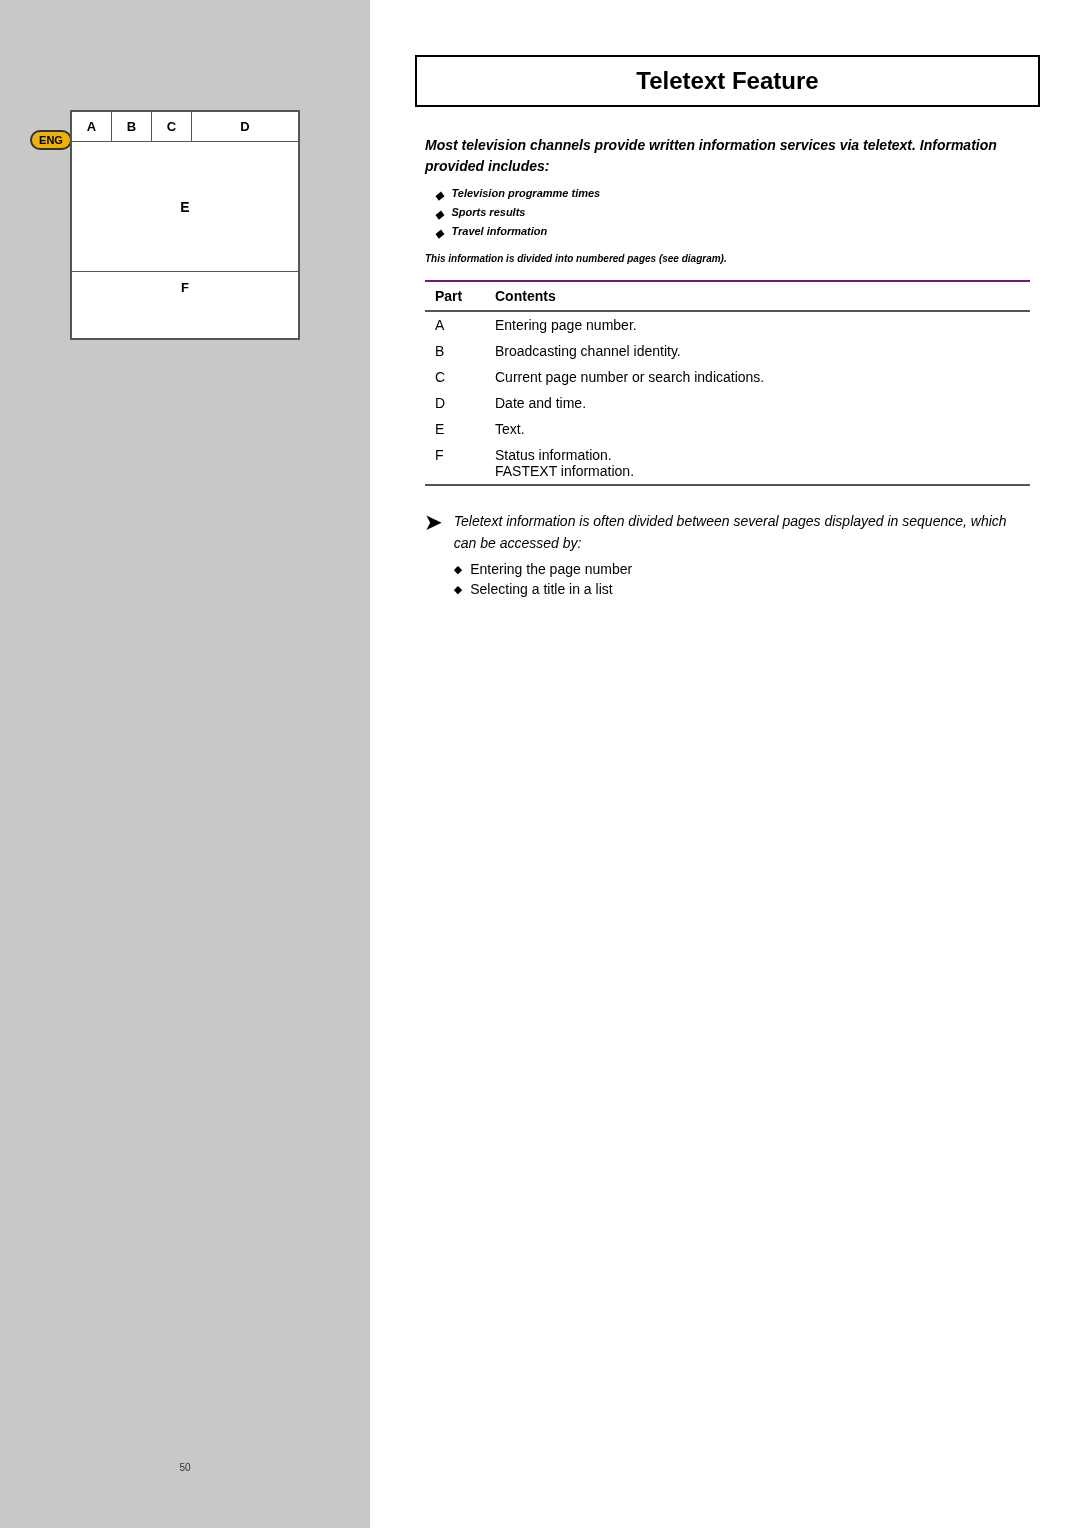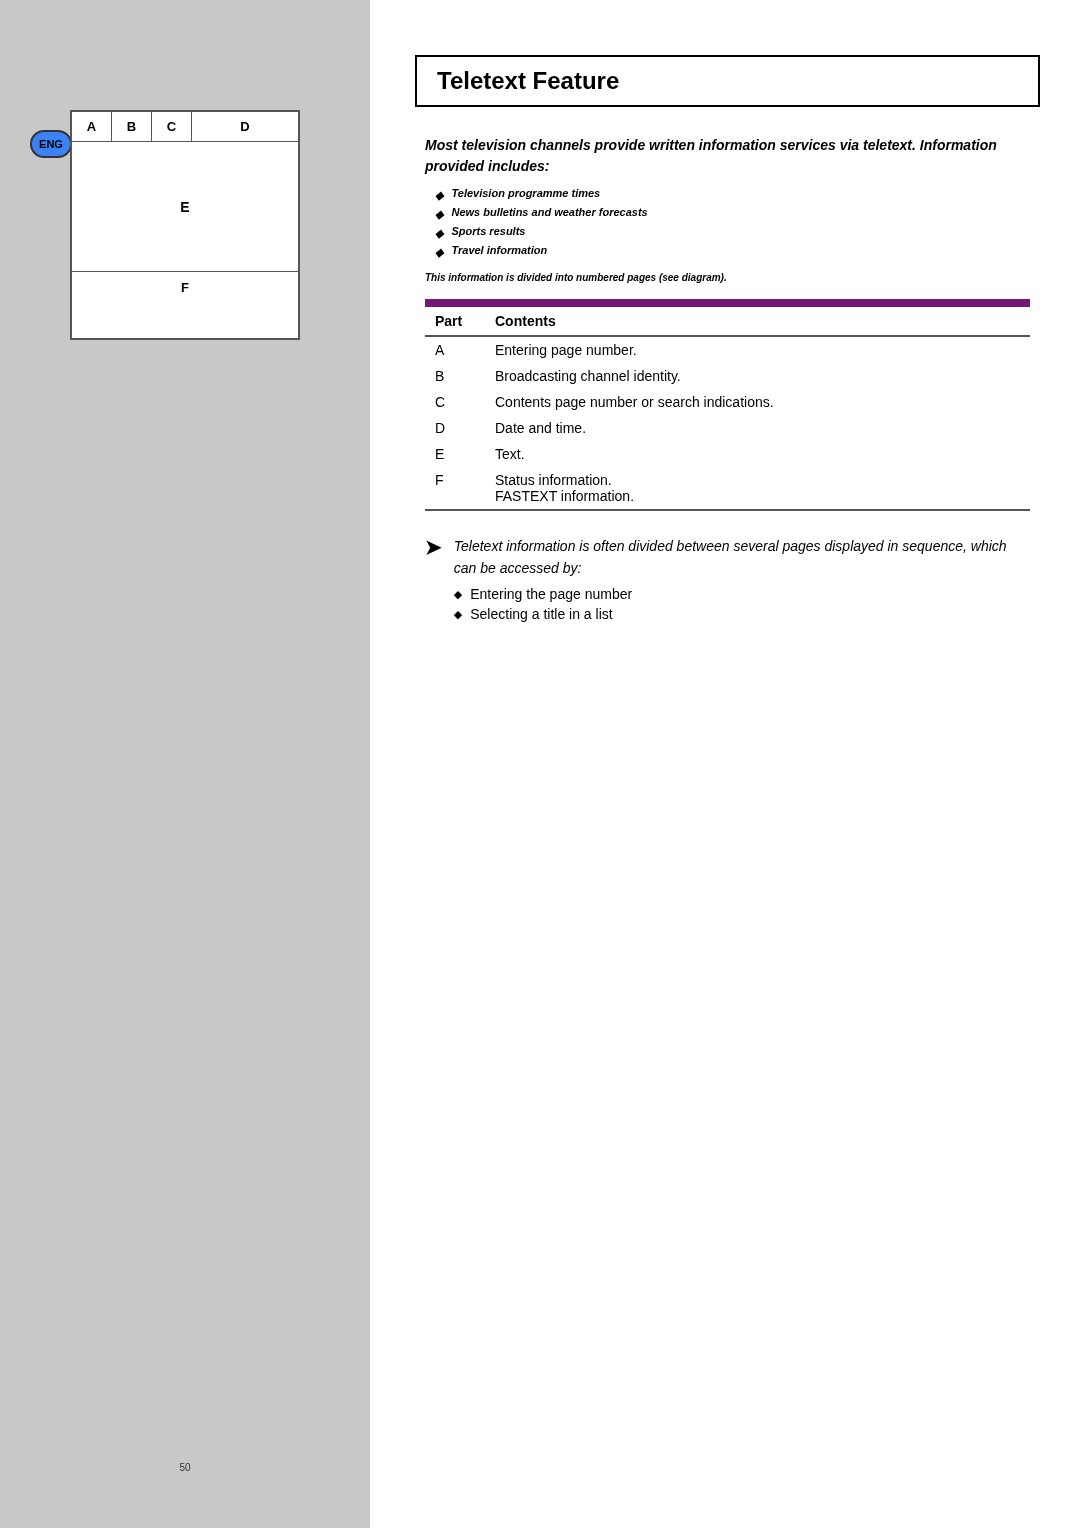--- a/index.html
+++ b/index.html
@@ -22,24 +22,24 @@
       flex-shrink: 0;
       position: relative;
       display: flex;
       flex-direction: column;
       align-items: center;
       padding-top: 60px;
     }
 
     .eng-badge {
       width: 42px;
-      height: 28px;
+      height: 20px;
       border: 2px solid #333;
       border-radius: 14px;
-      background: #3b82f6;
+      background: #eab308;
       display: flex;
       align-items: center;
       justify-content: center;
       font-size: 11px;
       font-weight: bold;
       position: absolute;
       top: 130px;
       left: 30px;
     }
 
@@ -108,20 +108,21 @@
       padding: 55px 50px 50px 55px;
     }
 
     
     .title-bar {
       border: 2px solid #000;
       padding: 10px 20px;
       margin-bottom: 28px;
       margin-left: -10px;
       margin-right: -10px;
+      text-align: center;
     }
 
     .title-bar h1 {
       font-size: 24px;
       font-weight: bold;
       font-style: normal;
     }
 
     
     .intro-text {
@@ -166,21 +167,21 @@
     }
 
     
     .info-table {
       width: 100%;
       border-collapse: collapse;
       margin-bottom: 24px;
     }
 
     .info-table thead tr {
-      border-top: 8px solid #701a75;
+      border-top: 2px solid #701a75;
       border-bottom: 2px solid #555;
     }
 
     .info-table th {
       font-size: 14px;
       font-weight: bold;
       padding: 6px 10px;
       text-align: left;
     }
 
@@ -263,21 +264,20 @@
 <div class="content">
 
   <div class="title-bar">
     <h1>Teletext Feature</h1>
   </div>
 
   <p class="intro-text">Most television channels provide written information services via teletext. Information provided includes:</p>
 
   <ul class="bullet-list">
     <li>Television programme times</li>
-    <li>News bulletins and weather forecasts</li>
     <li>Sports results</li>
     <li>Travel information</li>
   </ul>
 
   <p class="numbered-pages-stmt">This information is divided into numbered pages (see diagram).</p>
 
   <table class="info-table">
     <thead>
       <tr>
         <th class="col-part">Part</th>
@@ -288,21 +288,21 @@
       <tr>
         <td>A</td>
         <td>Entering page number.</td>
       </tr>
       <tr>
         <td>B</td>
         <td>Broadcasting channel identity.</td>
       </tr>
       <tr>
         <td>C</td>
-        <td>Contents page number or search indications.</td>
+        <td>Current page number or search indications.</td>
       </tr>
       <tr>
         <td>D</td>
         <td>Date and time.</td>
       </tr>
       <tr>
         <td>E</td>
         <td>Text.</td>
       </tr>
       <tr>

